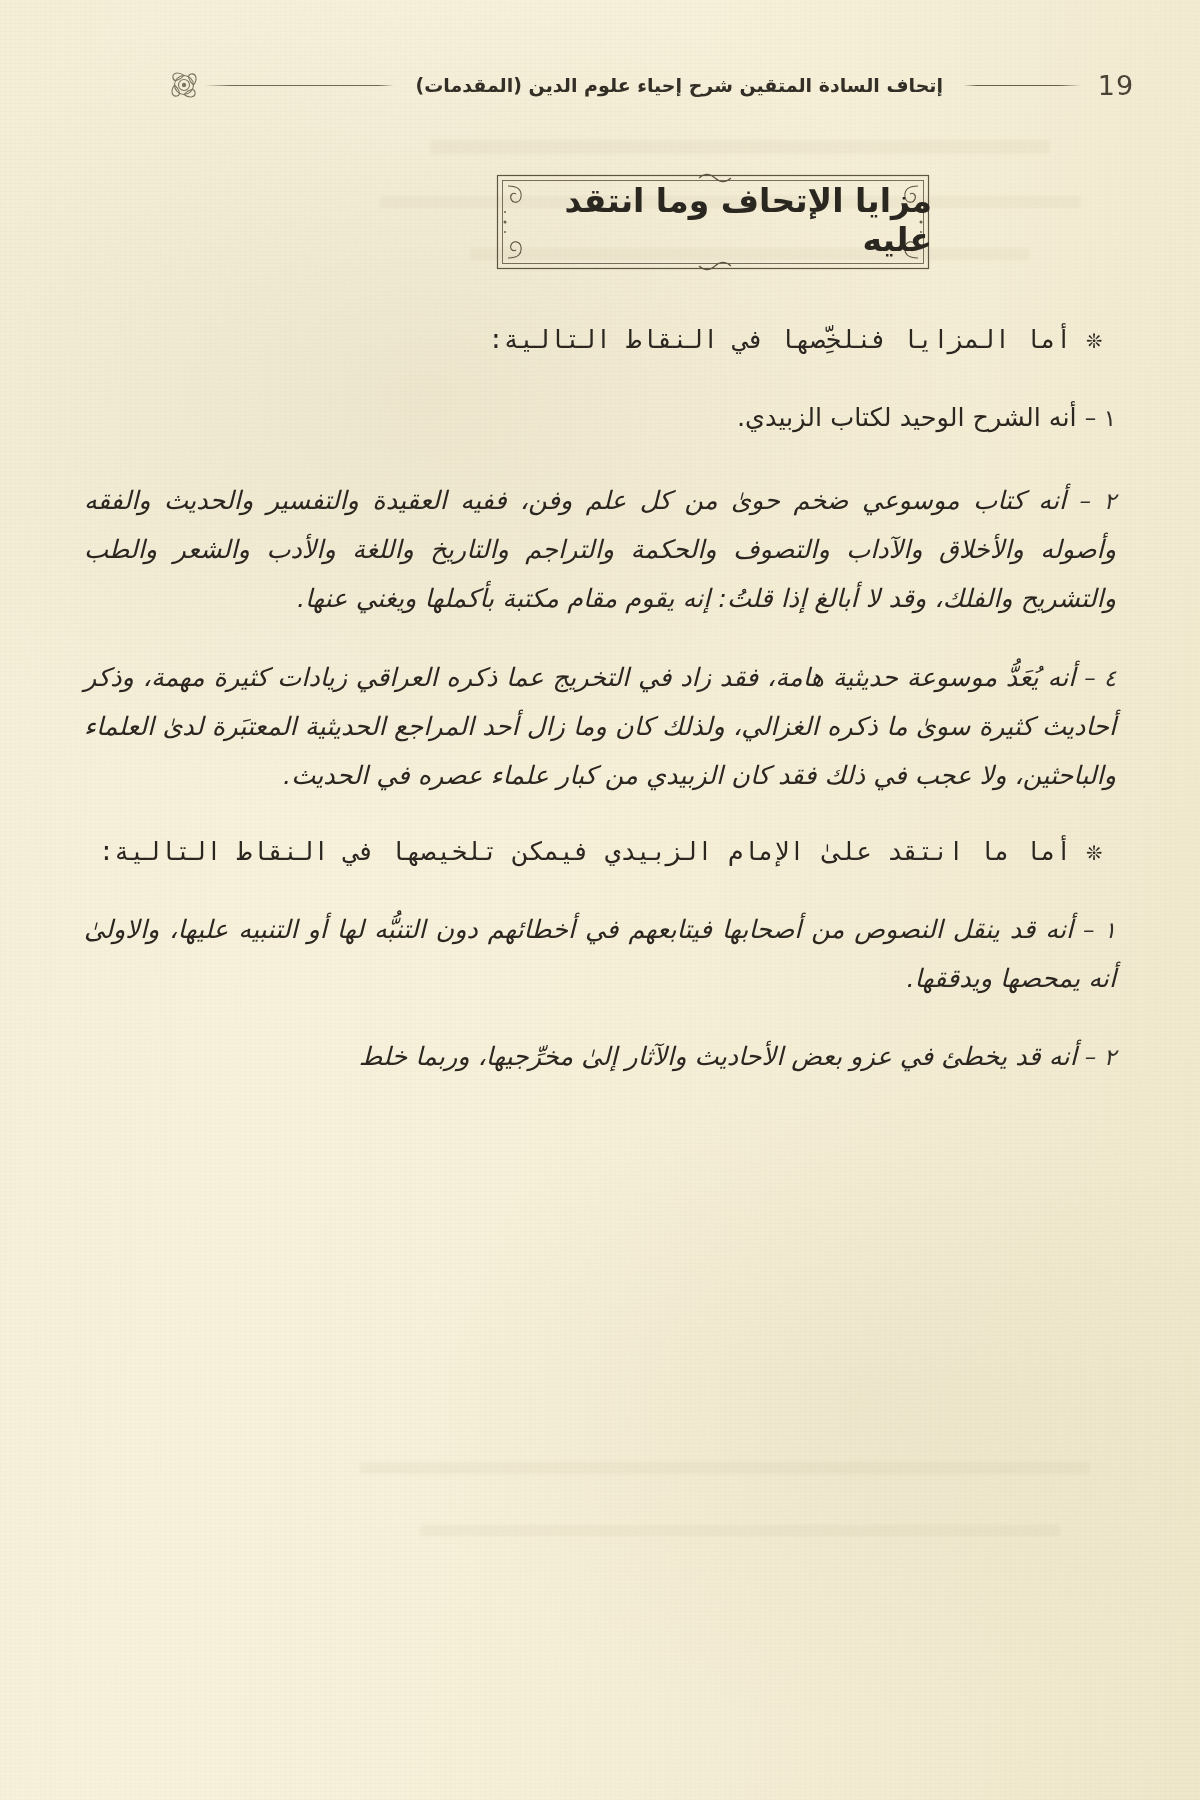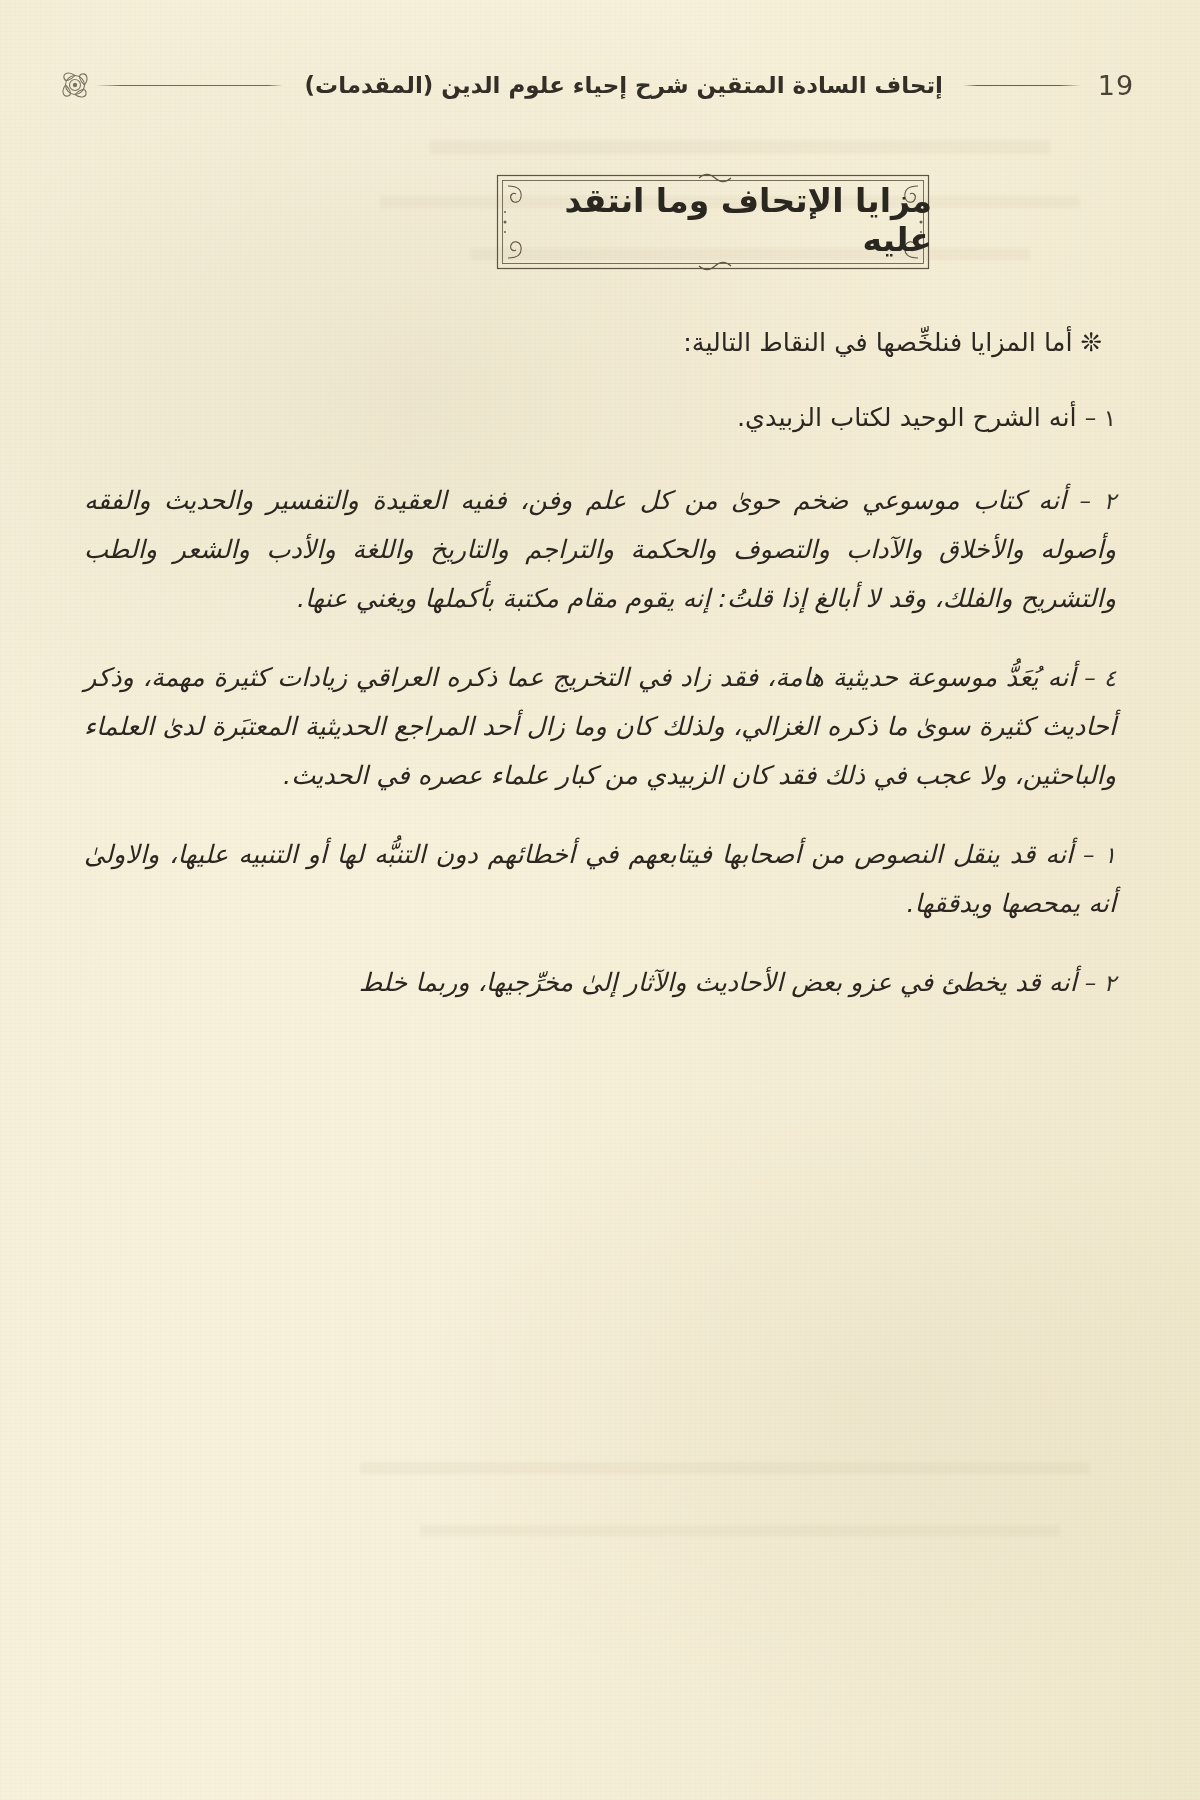--- a/index.html
+++ b/index.html
@@ -65,21 +65,21 @@
     line-height: 1;
   }
   .rule-right {
     flex: 0 0 118px;
     height: 1px;
     background: linear-gradient(to left, rgba(80,72,52,0.0) 0%, rgba(80,72,52,0.85) 18%, rgba(80,72,52,0.85) 88%, rgba(80,72,52,0.0) 100%);
     margin: 0 6px;
   }
   .header-title {
     flex: 0 0 auto;
-    font-size: 23px;
+    font-size: 19px;
     font-weight: bold;
     color: #332f26;
     white-space: nowrap;
     padding: 0 14px;
     line-height: 1;
   }
   .rule-left {
     flex: 1 1 auto;
     height: 1px;
     background: linear-gradient(to right, rgba(80,72,52,0.0) 0%, rgba(80,72,52,0.8) 14%, rgba(80,72,52,0.8) 92%, rgba(80,72,52,0.0) 100%);
@@ -136,20 +136,21 @@
     line-height: 1.92;
     color: #2b2720;
     margin: 0 0 30px 0;
     text-align: justify;
     text-justify: inter-word;
     font-weight: 500;
   }
   .para.lead {
     padding-right: 14px;
     margin-bottom: 26px;
+    font-family: Liberation Mono, monospace;
   }
   .para.single {
     text-align: right;
     margin-bottom: 34px;
   }
   .para.numbered {
     margin-bottom: 30px;
     font-style: italic;
   }
   .para .marker {
@@ -239,20 +240,21 @@
       <span class="marker">٢ –</span>
       <span>أنه كتاب موسوعي ضخم حوىٰ من كل علم وفن، ففيه العقيدة والتفسير والحديث والفقه وأصوله والأخلاق والآداب والتصوف والحكمة والتراجم والتاريخ واللغة والأدب والشعر والطب والتشريح والفلك، وقد لا أبالغ إذا قلتُ: إنه يقوم مقام مكتبة بأكملها ويغني عنها.</span>
     </p>
 
 
     <p class="para numbered gap-md">
       <span class="marker">٤ –</span>
       <span>أنه يُعَدُّ موسوعة حديثية هامة، فقد زاد في التخريج عما ذكره العراقي زيادات كثيرة مهمة، وذكر أحاديث كثيرة سوىٰ ما ذكره الغزالي، ولذلك كان وما زال أحد المراجع الحديثية المعتبَرة لدىٰ العلماء والباحثين، ولا عجب في ذلك فقد كان الزبيدي من كبار علماء عصره في الحديث.</span>
     </p>
 
+    <p class="para lead">❊ أما ما انتقد علىٰ الإمام الزبيدي فيمكن تلخيصها في النقاط التالية:</p>
 
     <p class="para numbered">
       <span class="marker">١ –</span>
       <span>أنه قد ينقل النصوص من أصحابها فيتابعهم في أخطائهم دون التنبُّه لها أو التنبيه عليها، والاولىٰ أنه يمحصها ويدققها.</span>
     </p>
 
     <p class="para numbered">
       <span class="marker">٢ –</span>
       <span>أنه قد يخطئ في عزو بعض الأحاديث والآثار إلىٰ مخرِّجيها، وربما خلط</span>
     </p>

